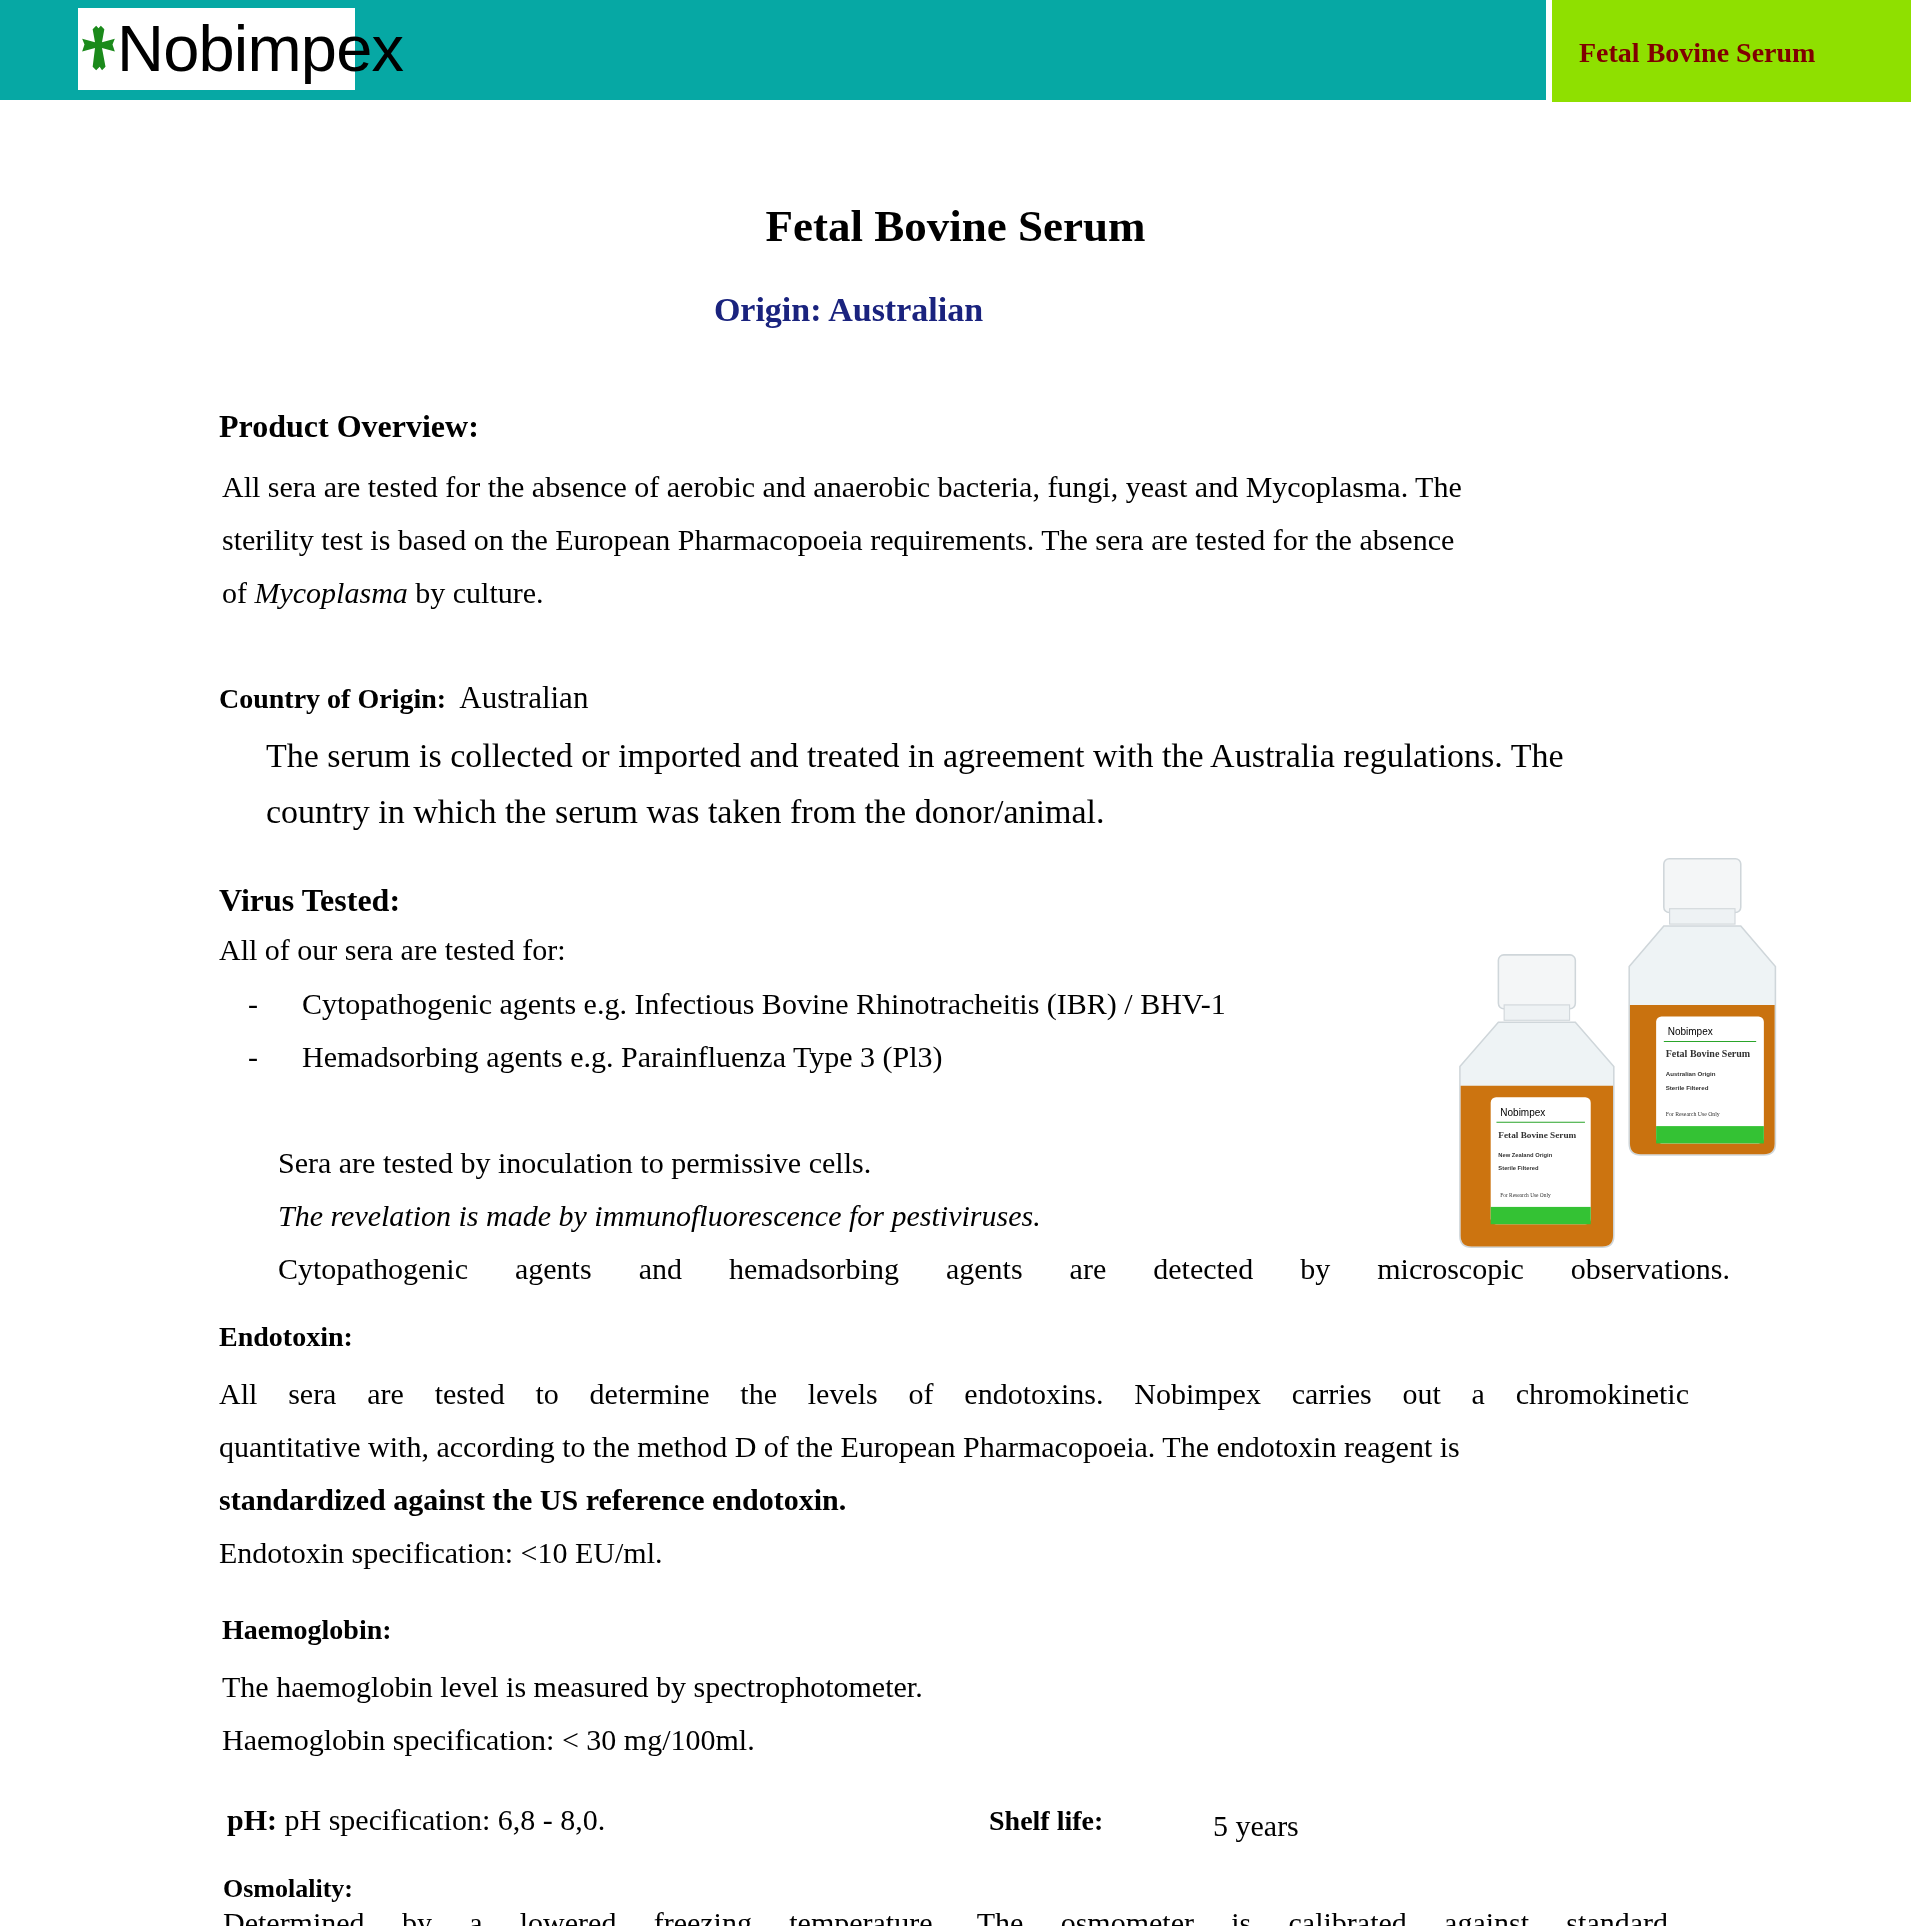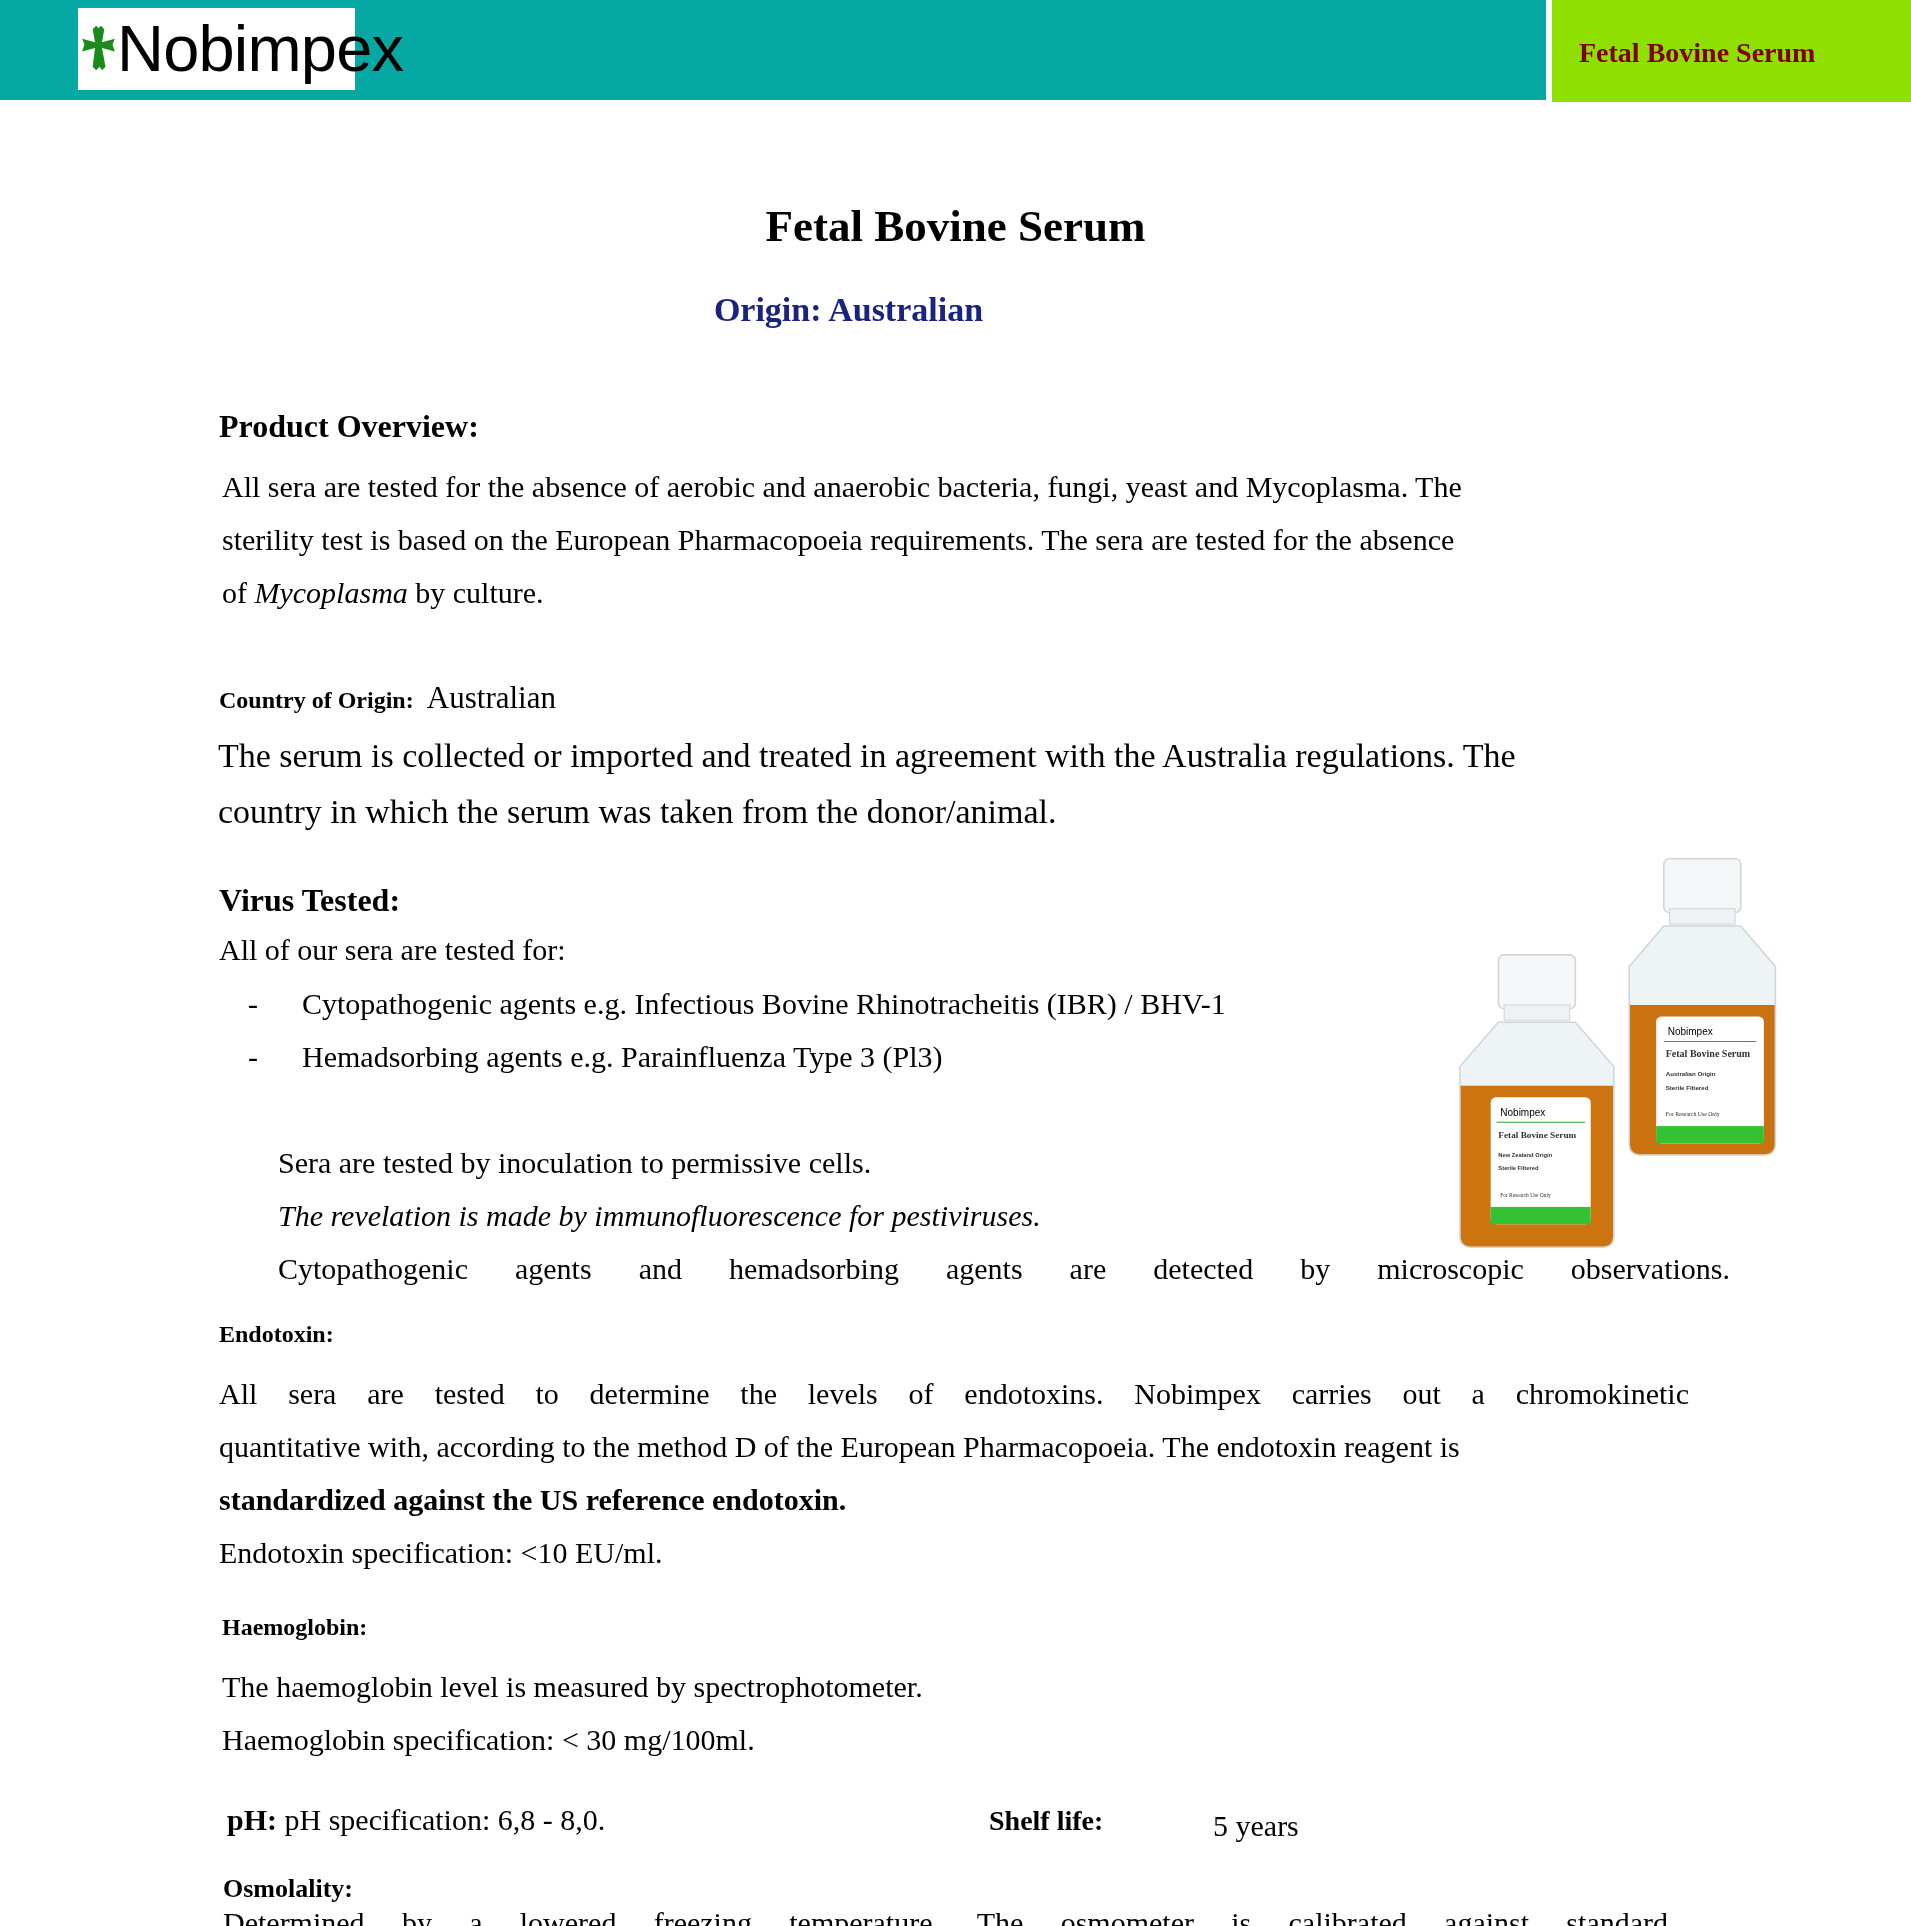--- a/index.html
+++ b/index.html
@@ -10,23 +10,23 @@
   .hdr-bar { left:0; top:0; width:1546px; height:100px; background:#06a8a4; }
   .hdr-tag { left:1552px; top:0; width:359px; height:102px; background:#8fe000; }
   .hdr-tag span { position:absolute; left:27px; top:37px; font-size:28px; font-weight:bold; color:#800000; white-space:nowrap; }
   .logo-box { left:78px; top:7.7px; width:277px; height:82px; background:#fff; }
   .logo-text { position:absolute; left:39px; top:8.5px; font-family:"Liberation Sans", "DejaVu Sans", sans-serif; font-size:65px; line-height:65px; color:#000; letter-spacing:-0.8px; }
   .logo-mark { position:absolute; left:3.1px; top:15.4px; width:35px; height:50px; }
   
   .title { left:0; width:1911px; top:200px; text-align:center; font-size:45px; font-weight:bold; }
   .subtitle { left:0; width:1697px; top:291px; text-align:center; font-size:34px; font-weight:bold; color:#1a237e; }
   .h { font-weight:bold; font-size:32px; }
-  .hs { font-weight:bold; font-size:24px; }
+  .hs { font-weight:bold; font-size:28px; }
   .p { font-size:30px; line-height:53px; }
-  .p2 { font-size:34px; line-height:56px; }
+  .p2 { font-size:34px; line-height:56px;margin-left:48px; }
   .justify { text-align:justify; text-align-last:left; }
   .bul { font-size:30px; line-height:53px; }
   .bul .dash { display:inline-block; width:83px; padding-left:29px; box-sizing:border-box; }
   
   .bottles { left:1448px; top:847px; width:347px; height:404px; }
 </style>
 </head>
 <body>
 
 <div class="abs hdr-bar"></div>

